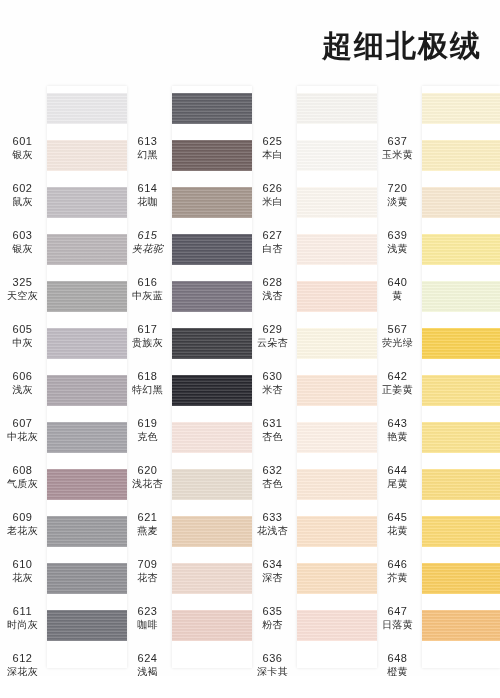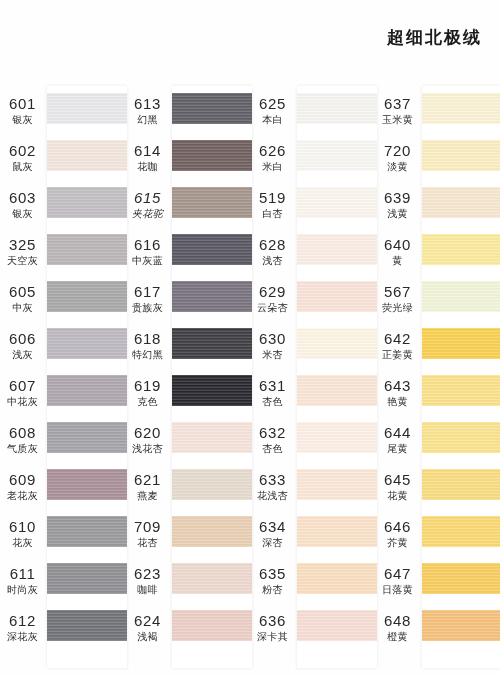--- a/index.html
+++ b/index.html
@@ -17,21 +17,21 @@
   #page {
     position: relative;
     width: 500px;
     height: 698px;
     background: #fefefe;
   }
   .title {
     position: absolute;
     top: 26px;
     right: 18px;
-    font-size: 17px;
+    font-size: 30px;
     font-weight: bold;
     letter-spacing: 2px;
     color: #1b1b1b;
     font-family: "DejaVu Sans", "Liberation Sans", sans-serif;
     white-space: nowrap;
   }
   .board {
     position: absolute;
     top: 86px;
     left: 0;
@@ -71,22 +71,23 @@
     position: absolute;
     left: 0px;
     top: 9px;
     width: 45px;
     text-align: center;
     color: #2a2a2a;
     line-height: 1.25;
   }
   .code {
     display: block;
-    font-size: 15px;
+    font-size: 11px;
     letter-spacing: 0.6px;
+    margin-top: 40px;
   }
   .name {
     display: block;
     font-size: 10px;
     font-family: "DejaVu Sans", "Liberation Sans", sans-serif;
     letter-spacing: 0.3px;
   }
   .swatch {
     position: absolute;
     left: 47px;
@@ -369,21 +370,21 @@
             <div class="label">
               <span class="code">626</span>
               <span class="name">米白</span>
             </div>
             <div class="swatch" style="background: rgb(250, 248, 244);">
               <div class="fill"></div>
             </div>
           </div>
           <div class="row" style="top: 94px;">
             <div class="label">
-              <span class="code">519</span>
+              <span class="code">627</span>
               <span class="name">白杏</span>
             </div>
             <div class="swatch" style="background: rgb(251, 246, 239);">
               <div class="fill"></div>
             </div>
           </div>
           <div class="row" style="top: 141px;">
             <div class="label">
               <span class="code">628</span>
               <span class="name">浅杏</span>

